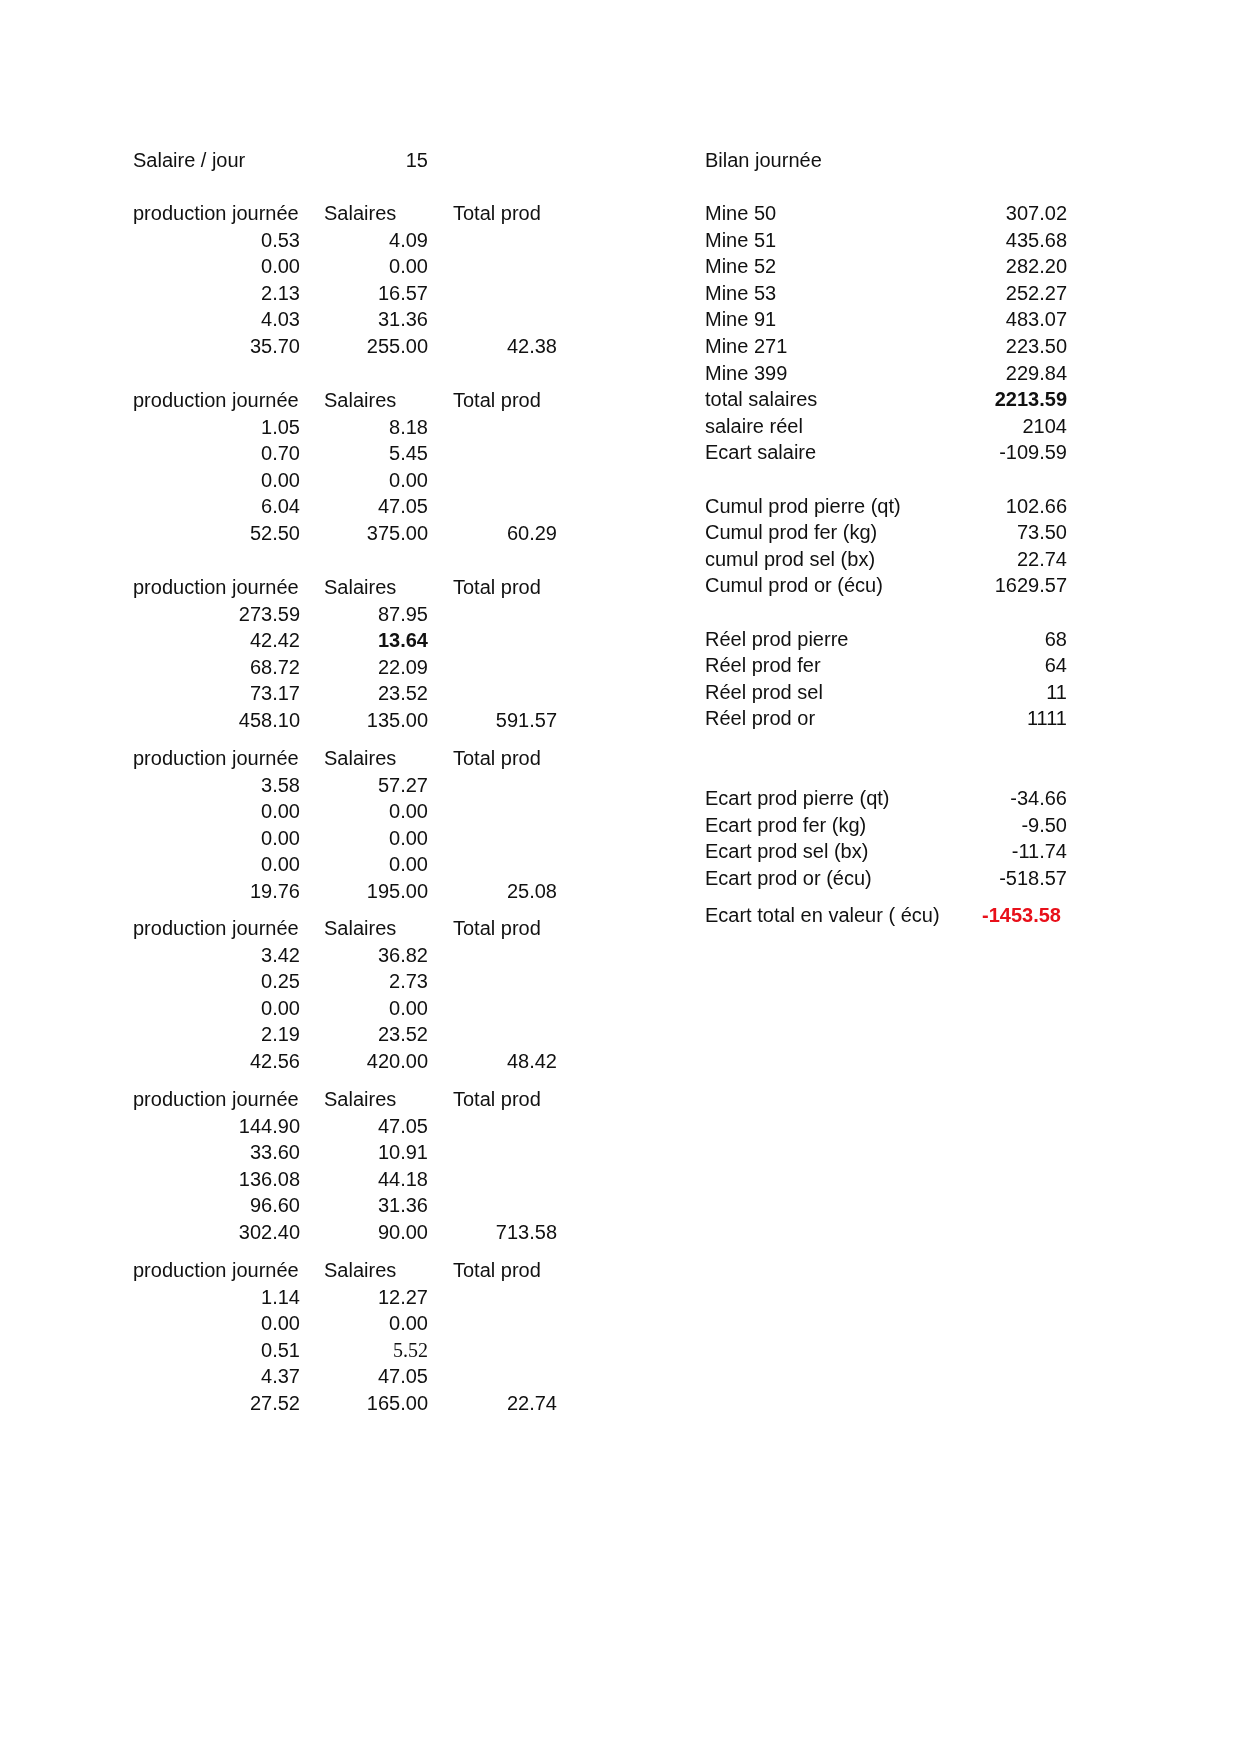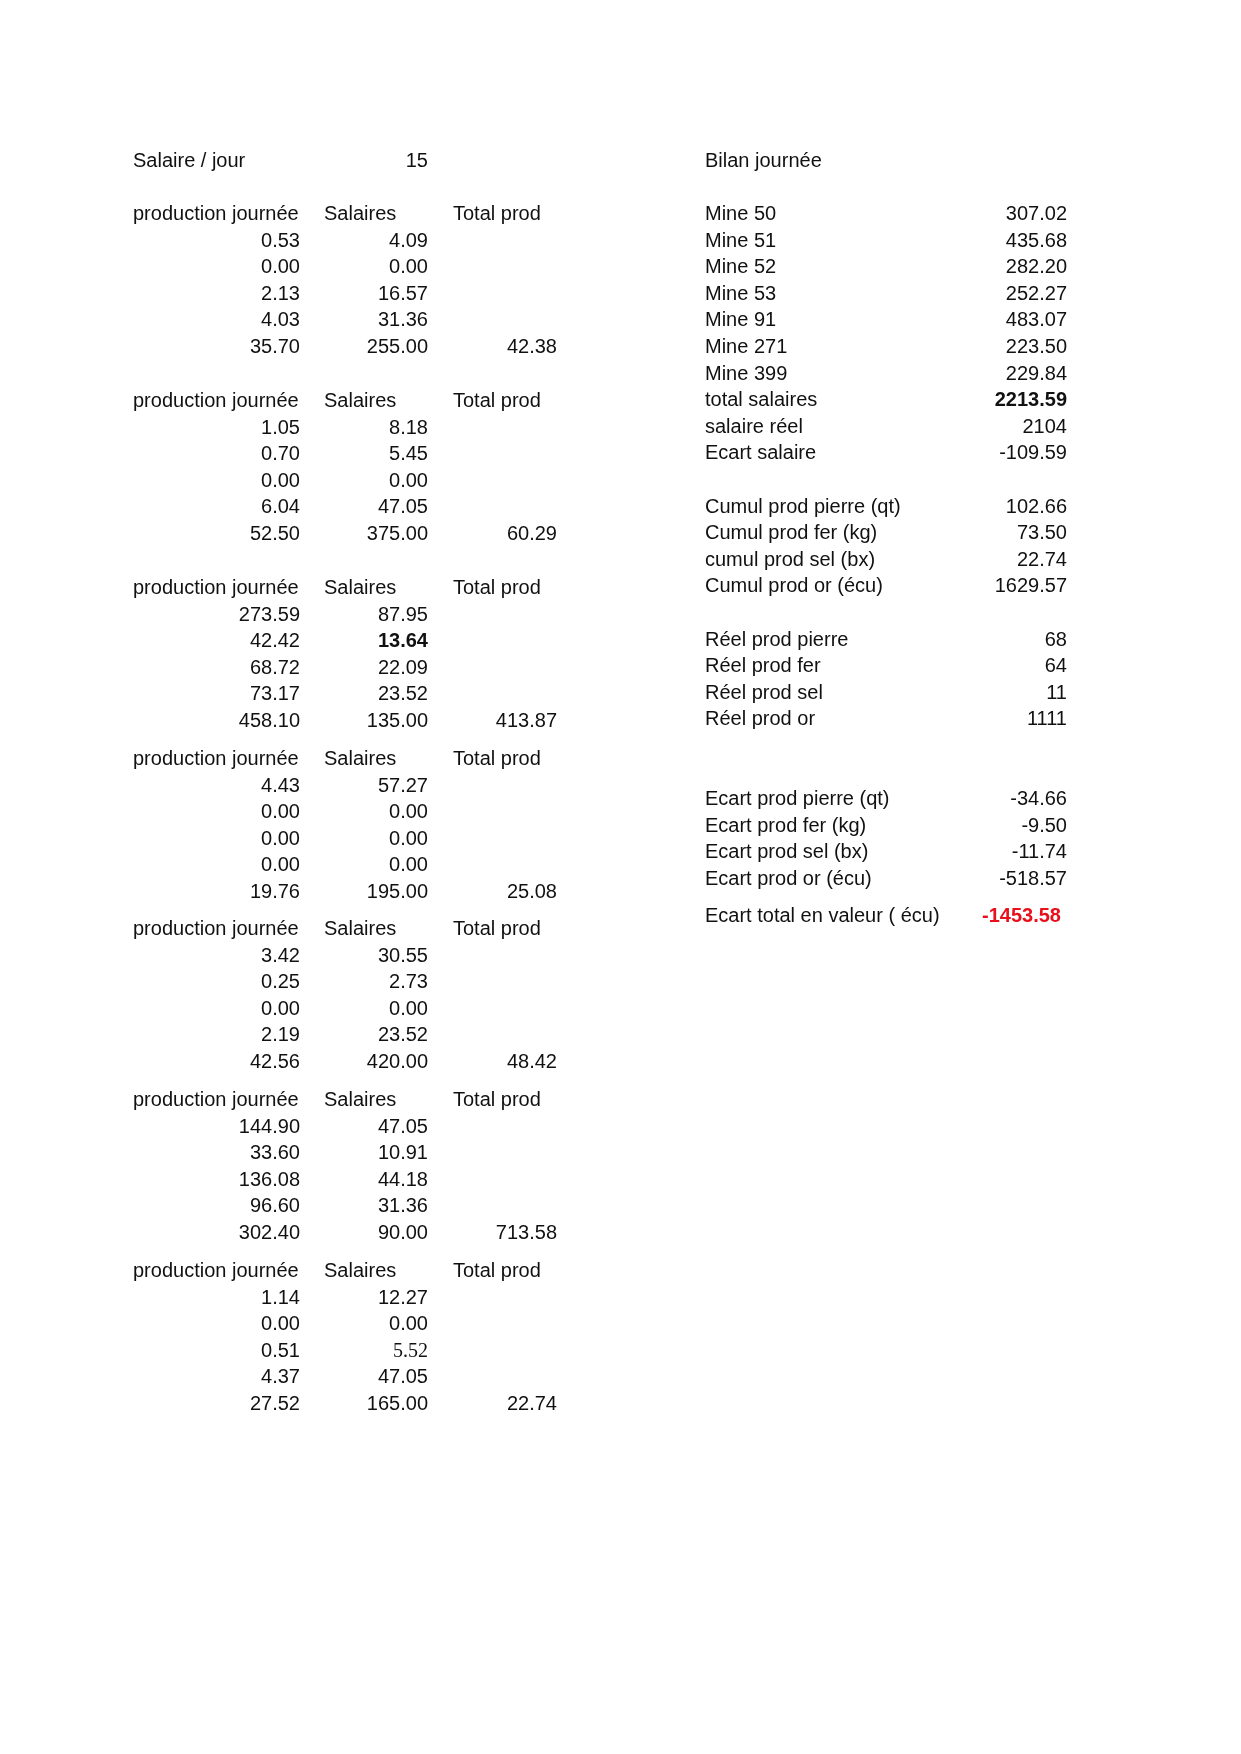--- a/index.html
+++ b/index.html
@@ -51,40 +51,40 @@
     <div class="cell num" style="left: 180px; width: 120px; top: 601px;">273.59</div>
     <div class="cell num" style="left: 305px; width: 123px; top: 601px;">87.95</div>
     <div class="cell num" style="left: 180px; width: 120px; top: 627px;">42.42</div>
     <div class="cell num" style="left: 305px; width: 123px; top: 627px; font-weight: bold;">13.64</div>
     <div class="cell num" style="left: 180px; width: 120px; top: 654px;">68.72</div>
     <div class="cell num" style="left: 305px; width: 123px; top: 654px;">22.09</div>
     <div class="cell num" style="left: 180px; width: 120px; top: 680px;">73.17</div>
     <div class="cell num" style="left: 305px; width: 123px; top: 680px;">23.52</div>
     <div class="cell num" style="left: 180px; width: 120px; top: 707px;">458.10</div>
     <div class="cell num" style="left: 305px; width: 123px; top: 707px;">135.00</div>
-    <div class="cell num" style="left: 430px; width: 127px; top: 707px;">413.87</div>
+    <div class="cell num" style="left: 430px; width: 127px; top: 707px;">591.57</div>
     <div class="cell lbl" style="left: 117px; top: 745px;">production journée</div>
     <div class="cell lbl" style="left: 308px; top: 745px;">Salaires</div>
     <div class="cell lbl" style="left: 437px; top: 745px;">Total prod</div>
-    <div class="cell num" style="left: 180px; width: 120px; top: 772px;">4.43</div>
+    <div class="cell num" style="left: 180px; width: 120px; top: 772px;">3.58</div>
     <div class="cell num" style="left: 305px; width: 123px; top: 772px;">57.27</div>
     <div class="cell num" style="left: 180px; width: 120px; top: 798px;">0.00</div>
     <div class="cell num" style="left: 305px; width: 123px; top: 798px;">0.00</div>
     <div class="cell num" style="left: 180px; width: 120px; top: 825px;">0.00</div>
     <div class="cell num" style="left: 305px; width: 123px; top: 825px;">0.00</div>
     <div class="cell num" style="left: 180px; width: 120px; top: 851px;">0.00</div>
     <div class="cell num" style="left: 305px; width: 123px; top: 851px;">0.00</div>
     <div class="cell num" style="left: 180px; width: 120px; top: 878px;">19.76</div>
     <div class="cell num" style="left: 305px; width: 123px; top: 878px;">195.00</div>
     <div class="cell num" style="left: 430px; width: 127px; top: 878px;">25.08</div>
     <div class="cell lbl" style="left: 117px; top: 915px;">production journée</div>
     <div class="cell lbl" style="left: 308px; top: 915px;">Salaires</div>
     <div class="cell lbl" style="left: 437px; top: 915px;">Total prod</div>
     <div class="cell num" style="left: 180px; width: 120px; top: 942px;">3.42</div>
-    <div class="cell num" style="left: 305px; width: 123px; top: 942px;">30.55</div>
+    <div class="cell num" style="left: 305px; width: 123px; top: 942px;">36.82</div>
     <div class="cell num" style="left: 180px; width: 120px; top: 968px;">0.25</div>
     <div class="cell num" style="left: 305px; width: 123px; top: 968px;">2.73</div>
     <div class="cell num" style="left: 180px; width: 120px; top: 995px;">0.00</div>
     <div class="cell num" style="left: 305px; width: 123px; top: 995px;">0.00</div>
     <div class="cell num" style="left: 180px; width: 120px; top: 1021px;">2.19</div>
     <div class="cell num" style="left: 305px; width: 123px; top: 1021px;">23.52</div>
     <div class="cell num" style="left: 180px; width: 120px; top: 1048px;">42.56</div>
     <div class="cell num" style="left: 305px; width: 123px; top: 1048px;">420.00</div>
     <div class="cell num" style="left: 430px; width: 127px; top: 1048px;">48.42</div>
     <div class="cell lbl" style="left: 117px; top: 1086px;">production journée</div>

